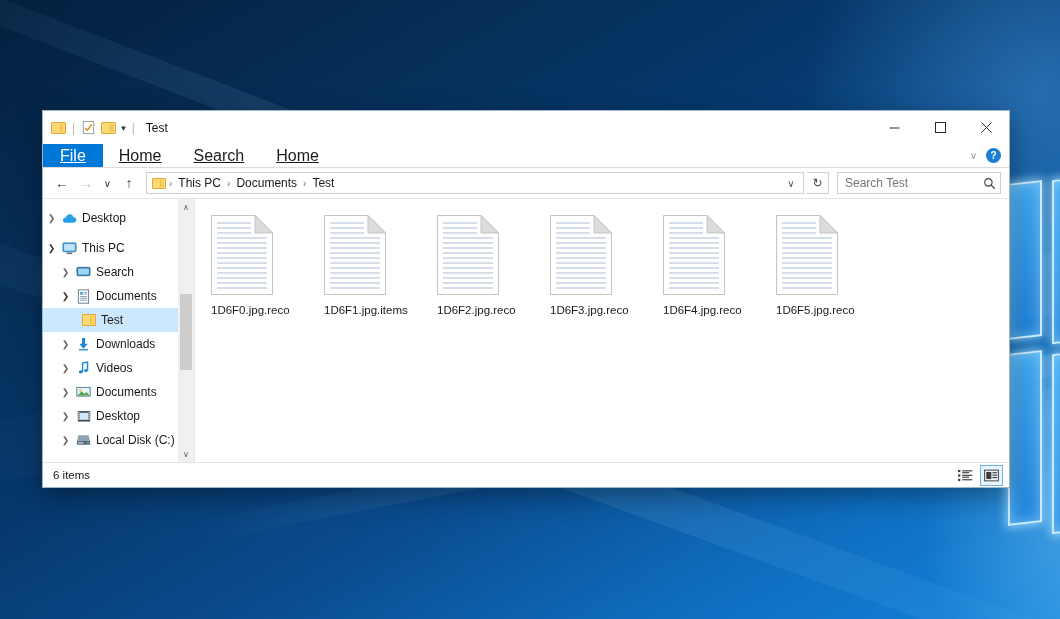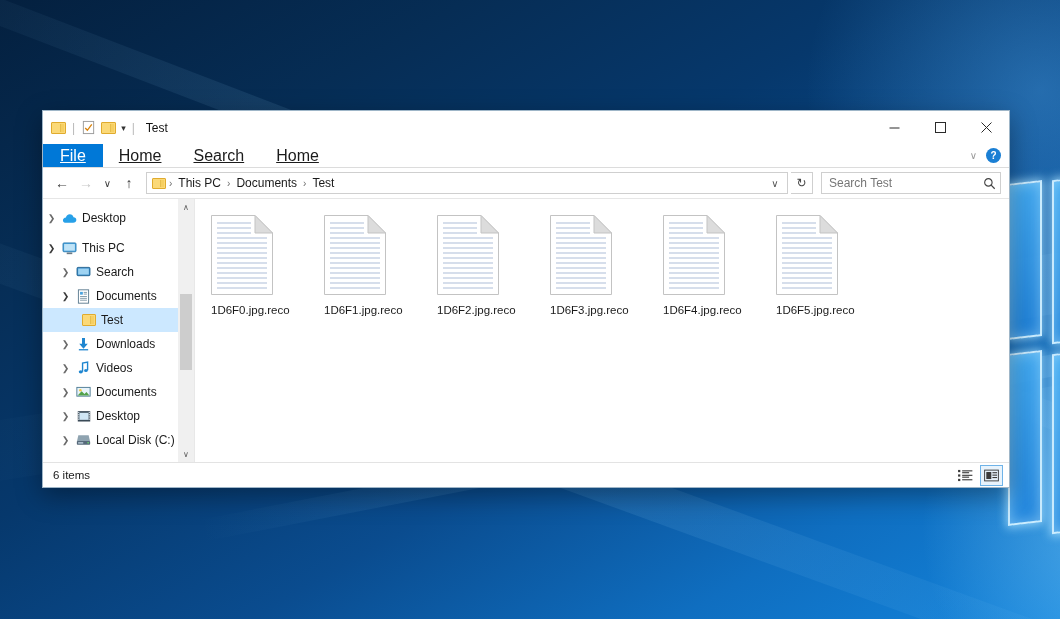--- a/index.html
+++ b/index.html
@@ -133,21 +133,21 @@
   .crumb { padding: 0 5px; font-size: 12px; color: #1a1a1a; }
   .sep { color: #6d6d6d; font-size: 10px; padding: 0 1px; }
   .crumb-drop { width: 18px; text-align: center; color: #555; font-size: 10px; }
   .refresh {
     width: 22px; height: 22px; margin-left: 1px;
     border: 1px solid #cfcfcf; border-left: none;
     display: flex; align-items: center; justify-content: center;
     color: #444; font-size: 12px; background: #fff;
   }
   .searchbox {
-    width: 180px; height: 22px; margin-left: 6px;
+    width: 164px; height: 22px; margin-left: 6px;
     border: 1px solid #cfcfcf; background: #fff;
     display: flex; align-items: center;
     padding: 0 4px 0 7px;
   }
   .search-ph { flex: 1 1 auto; color: #767676; font-size: 12px; }
   .search-ico { color: #444; font-size: 12px; }
 
   
   .body { flex: 1 1 auto; display: flex; min-height: 0; border-top: 1px solid #e6e6e6; }
 
@@ -510,21 +510,21 @@
                     <line x1="6" y1="43" x2="56" y2="43"></line>
                   <line x1="6" y1="48" x2="56" y2="48"></line>
                     <line x1="6" y1="53" x2="56" y2="53"></line>
                   <line x1="6" y1="58" x2="56" y2="58"></line>
                     <line x1="6" y1="63" x2="56" y2="63"></line>
                   <line x1="6" y1="68" x2="56" y2="68"></line>
                     <line x1="6" y1="73" x2="56" y2="73"></line>
                 </g>
               </svg>
             </span>
-            <span class="fname">1D6F1.jpg.reco</span>
+            <span class="fname">1D6F1.jpg.items</span>
           </div>
 
           <div class="fileitem">
             <span class="docicon">
               <svg width="62" height="80" viewBox="0 0 62 80">
                 <path d="M0.5 0.5 H44 L61.5 18 V79.5 H0.5 Z" fill="#ffffff" stroke="#c3c3c3"></path>
                 <path d="M44 0.5 L61.5 18 H44 Z" fill="#dcdcdc" stroke="#c3c3c3"></path>
                 <g stroke="#c9d3e4" stroke-width="1.5">
                   <line x1="6" y1="8" x2="40" y2="8"></line>
                     <line x1="6" y1="13" x2="40" y2="13"></line>

